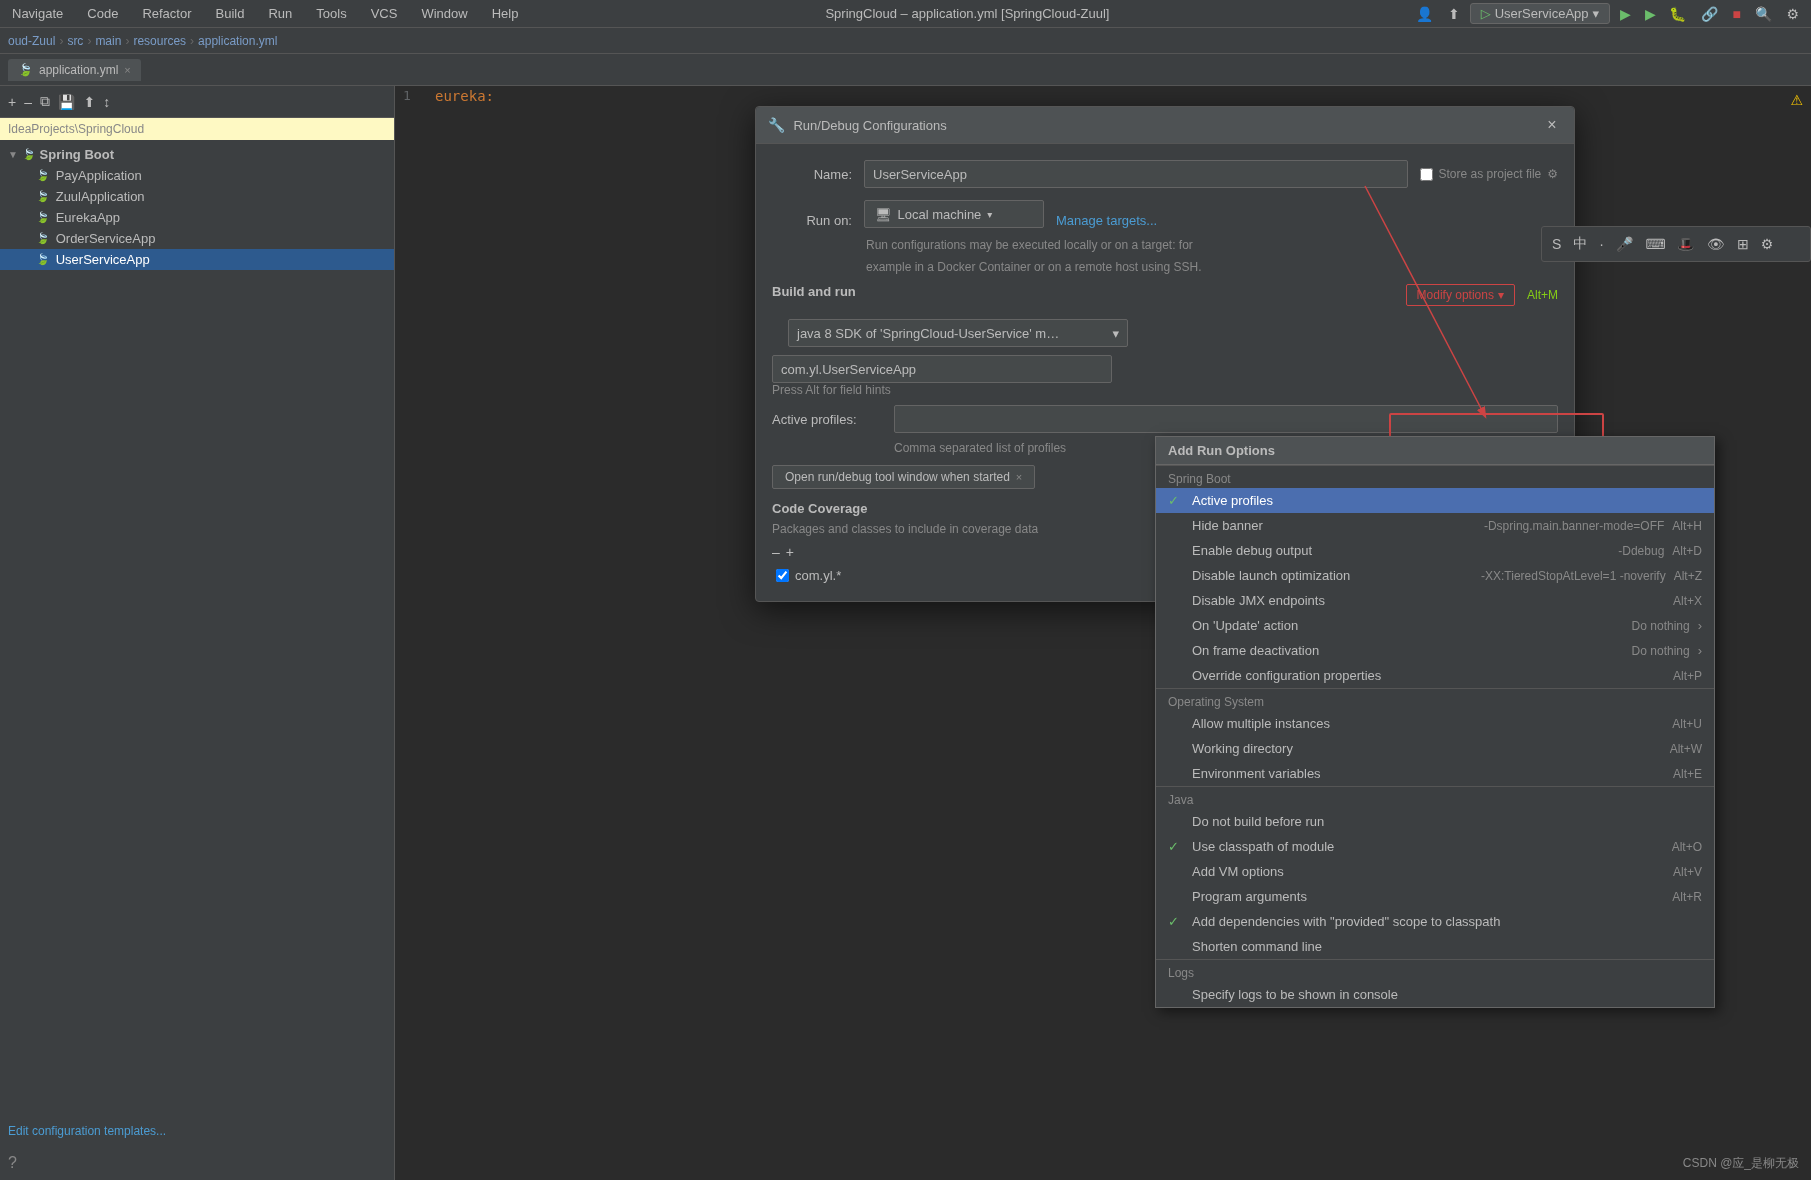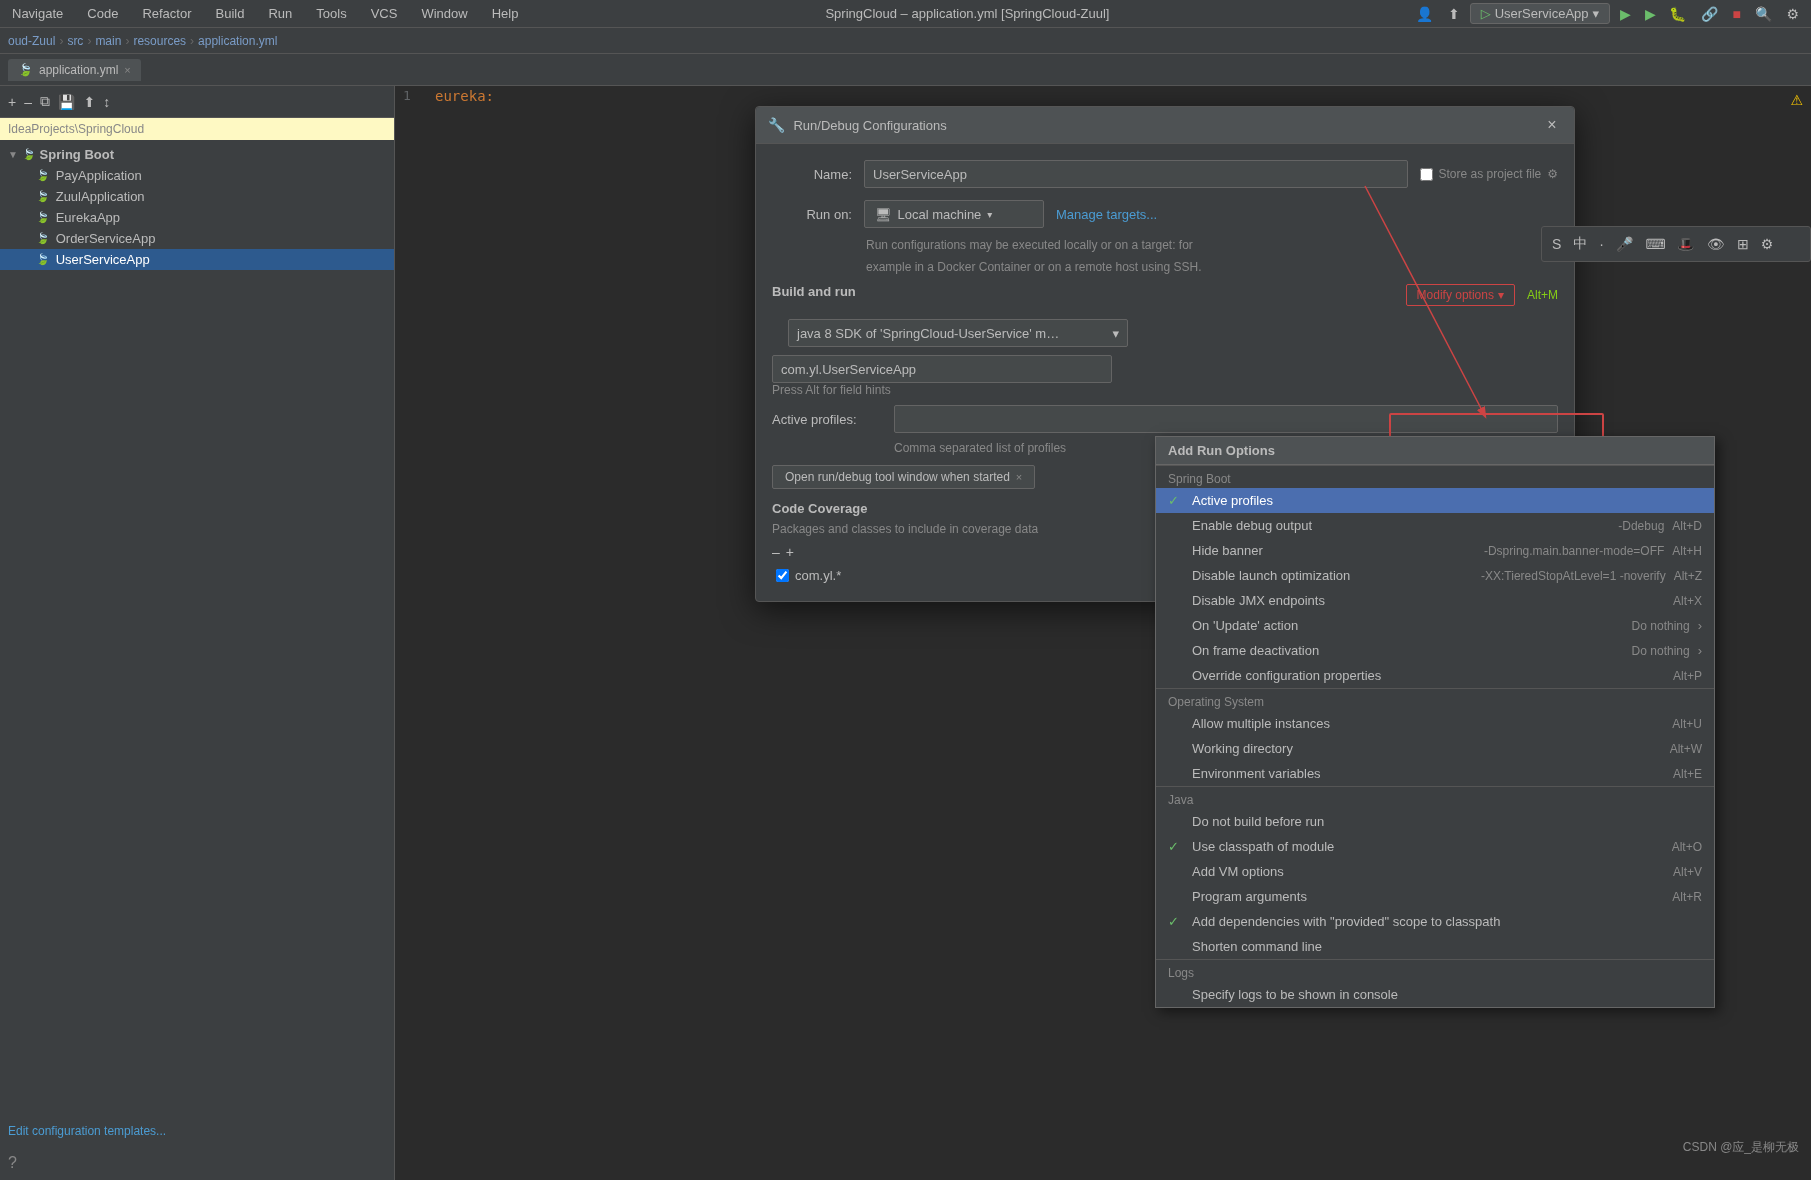--- a/index.html
+++ b/index.html
@@ -210,21 +210,21 @@
       background: #45494a;
       border: 1px solid #646464;
       color: #bbbbbb;
       padding: 4px 8px;
       font-size: 13px;
       border-radius: 2px;
       height: 28px;
     }
     .run-on-row {
       display: flex;
-      align-items: center;
+      align-items: flex-end;
       gap: 12px;
       margin-bottom: 8px;
     }
     .dropdown-btn {
       background: #45494a;
       border: 1px solid #646464;
       color: #bbbbbb;
       padding: 4px 10px;
       font-size: 13px;
       border-radius: 2px;
@@ -464,21 +464,21 @@
       border: 2px solid #cc4444;
       border-radius: 2px;
       position: absolute;
       pointer-events: none;
       z-index: 151;
     }
 
     
     .watermark {
       position: absolute;
-      bottom: 24px;
+      bottom: 8px;
       right: 12px;
       color: #888;
       font-size: 12px;
     }
   </style>
 </head>
 <body>
 
 <div class="menu-bar">
   <span class="menu-item">Navigate</span>
@@ -681,29 +681,29 @@
     <div class="dropdown-menu">
       <div class="dropdown-menu-header">Add Run Options</div>
 
       <div class="menu-section-label">Spring Boot</div>
       <div class="menu-entry highlighted">
         <span class="menu-check">✓</span>
         <span class="menu-entry-text">Active profiles</span>
       </div>
       <div class="menu-entry">
         <span class="menu-check"></span>
+        <span class="menu-entry-text">Hide banner</span>
+        <span class="menu-cmd">-Dspring.main.banner-mode=OFF</span>
+        <span class="menu-shortcut">Alt+H</span>
+      </div>
+      <div class="menu-entry">
+        <span class="menu-check"></span>
         <span class="menu-entry-text">Enable debug output</span>
         <span class="menu-cmd">-Ddebug</span>
         <span class="menu-shortcut">Alt+D</span>
-      </div>
-      <div class="menu-entry">
-        <span class="menu-check"></span>
-        <span class="menu-entry-text">Hide banner</span>
-        <span class="menu-cmd">-Dspring.main.banner-mode=OFF</span>
-        <span class="menu-shortcut">Alt+H</span>
       </div>
       <div class="menu-entry">
         <span class="menu-check"></span>
         <span class="menu-entry-text">Disable launch optimization</span>
         <span class="menu-cmd">-XX:TieredStopAtLevel=1 -noverify</span>
         <span class="menu-shortcut">Alt+Z</span>
       </div>
       <div class="menu-entry">
         <span class="menu-check"></span>
         <span class="menu-entry-text">Disable JMX endpoints</span>

